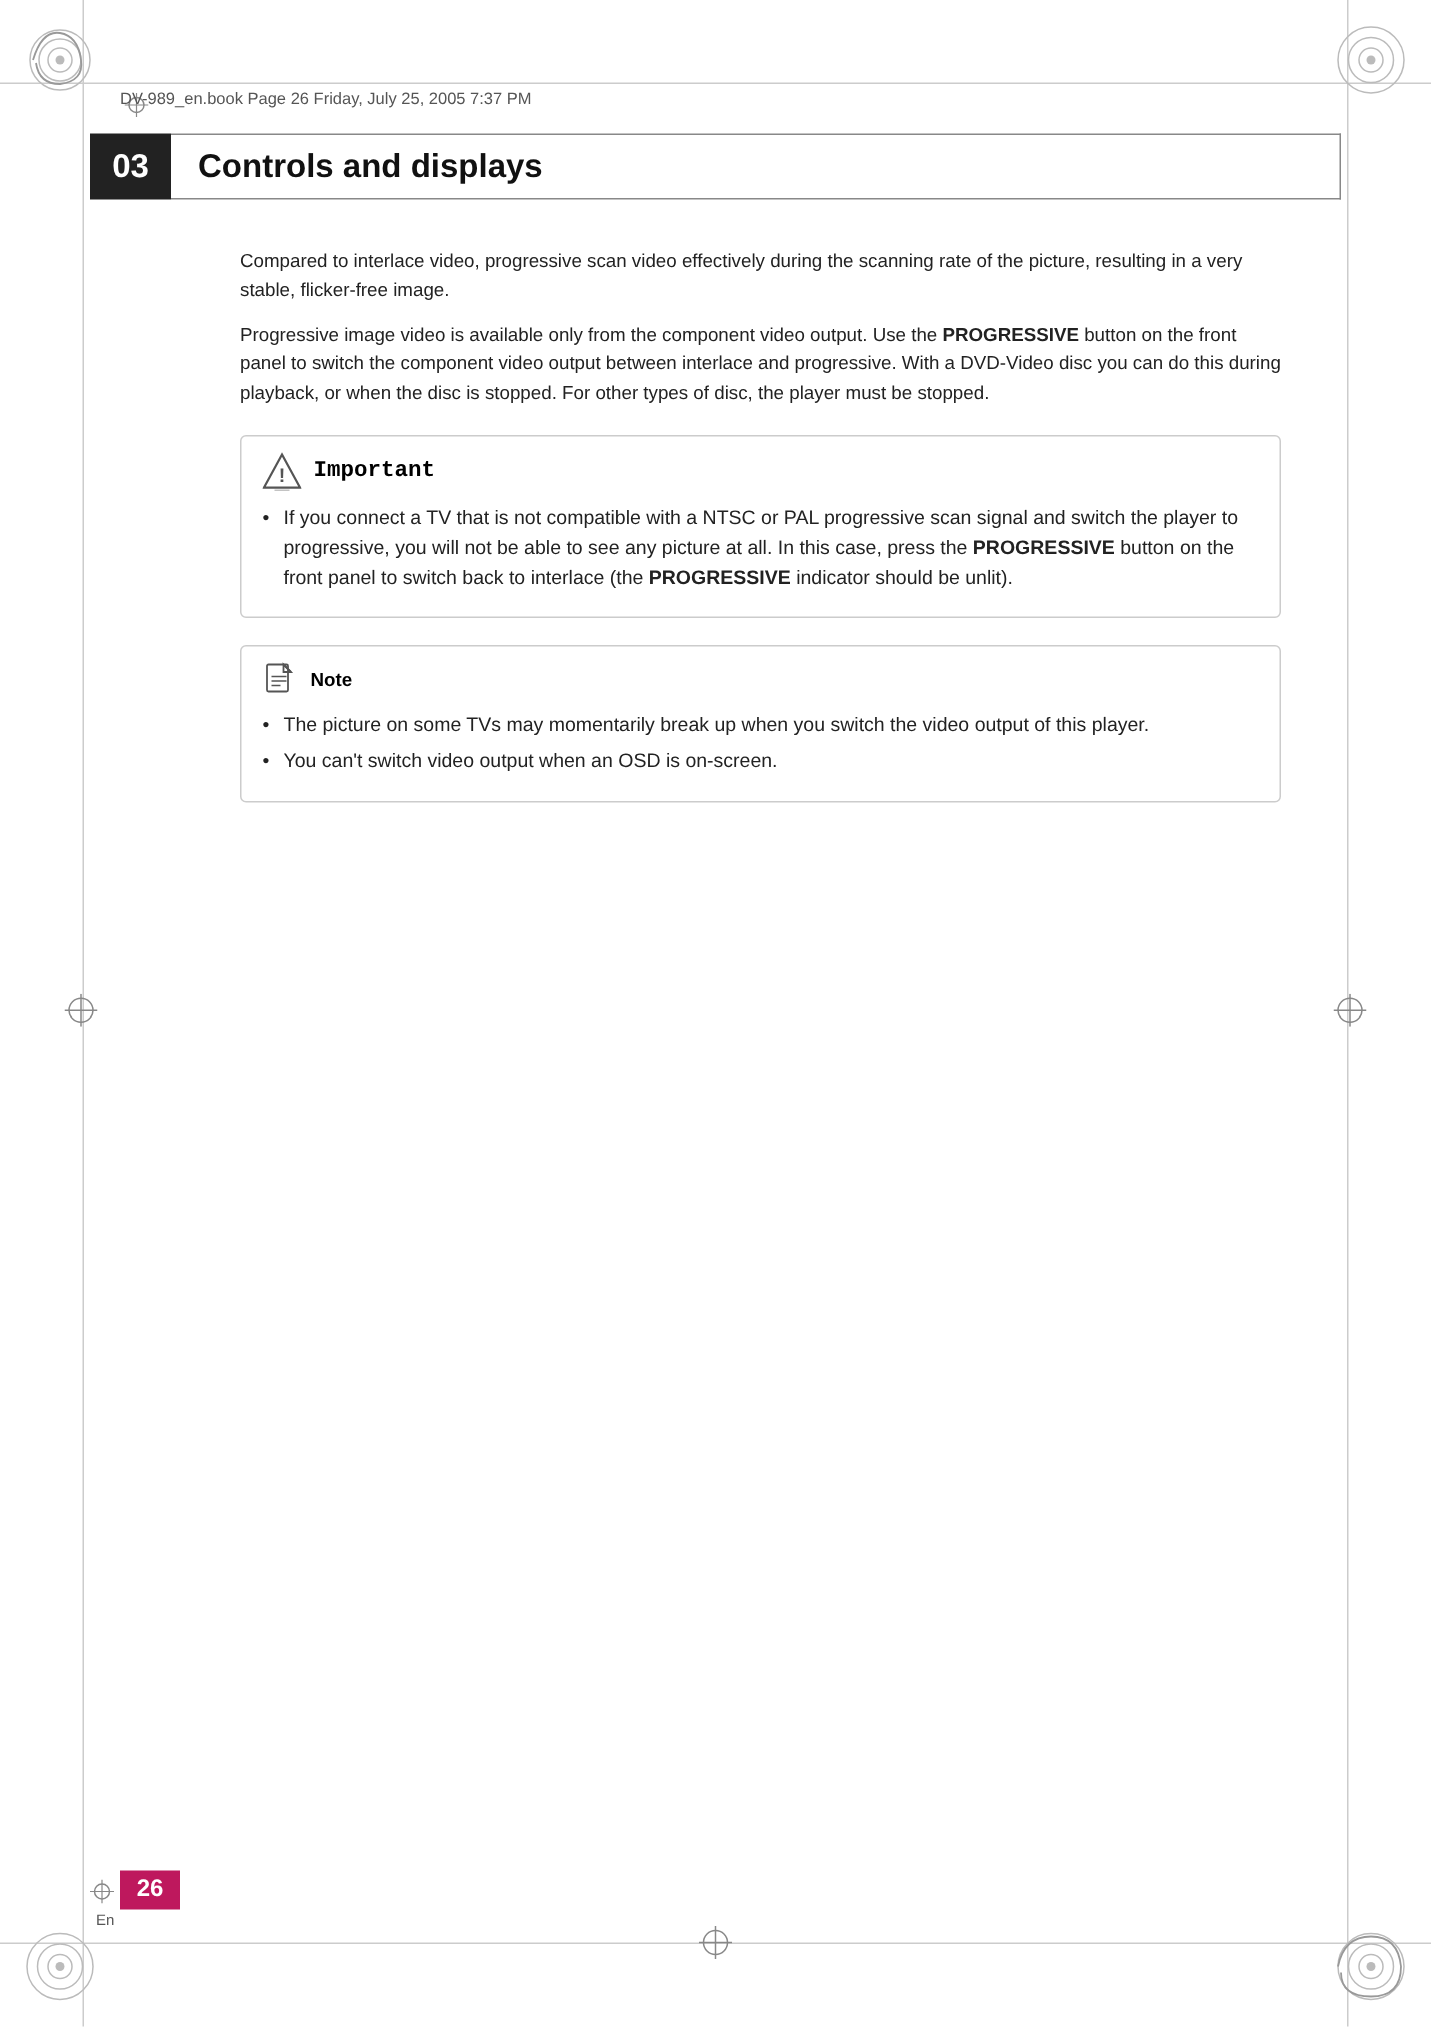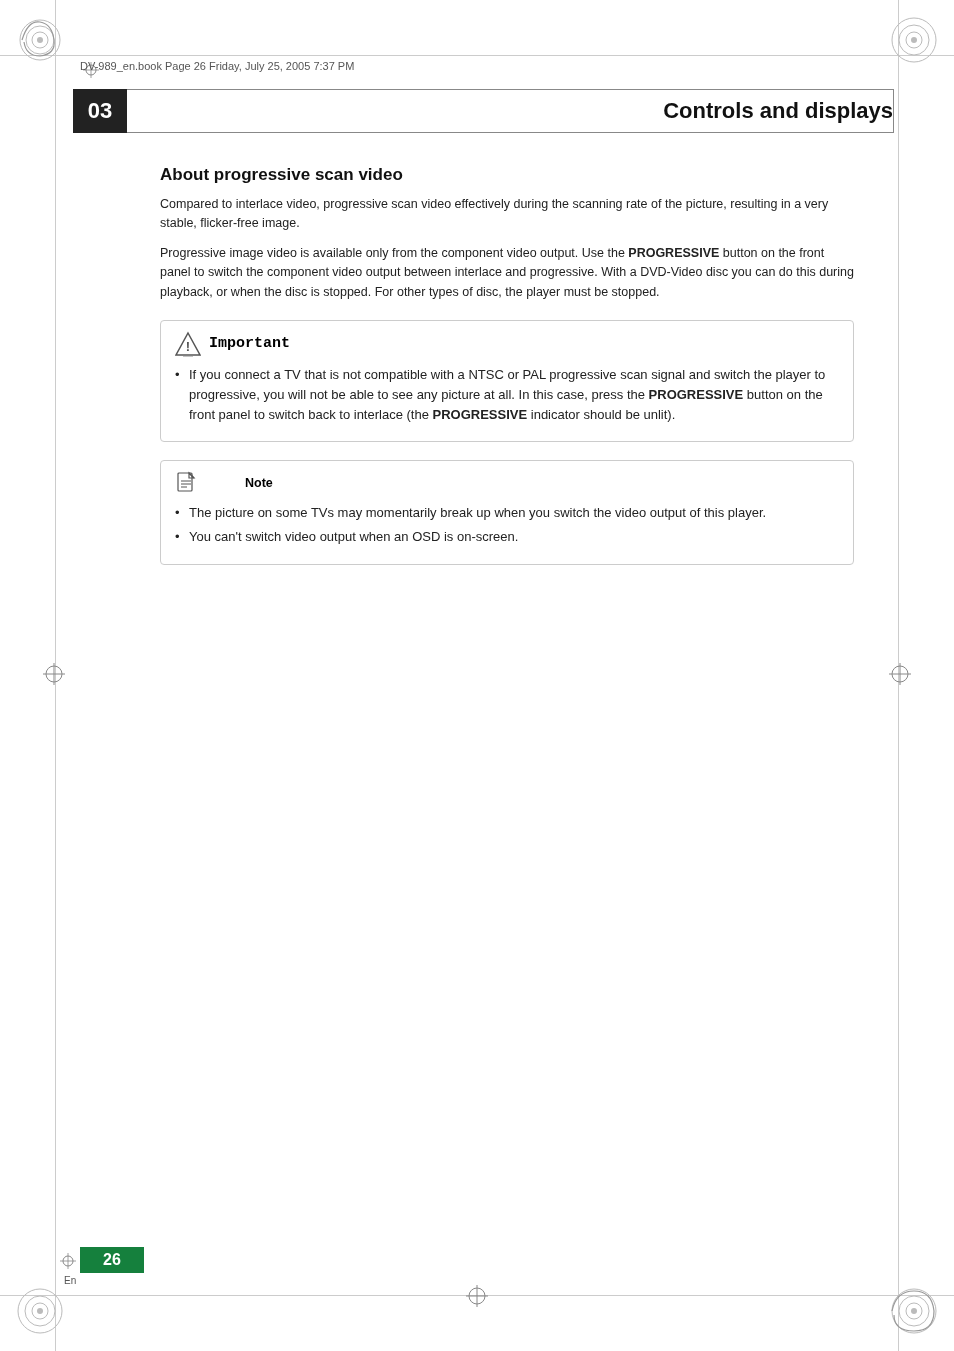--- a/index.html
+++ b/index.html
@@ -84,21 +84,21 @@
       left: 80px;
       font-size: 11px;
       color: #555;
       font-family: Arial, Helvetica, sans-serif;
     }
 
     
     .chapter-header {
       position: absolute;
       top: 90px;
-      left: 73px;
+      left: 60px;
       right: 60px;
       display: flex;
       align-items: center;
       height: 41px;
     }
 
     .chapter-number-box {
       background: #222;
       color: #fff;
       font-size: 22px;
@@ -113,21 +113,20 @@
     }
 
     .chapter-title-box {
       border: 1.5px solid #888;
       border-left: none;
       flex: 1;
       height: 44px;
       display: flex;
       align-items: center;
       padding-left: 18px;
-      justify-content: flex-end;
     }
 
     .chapter-title {
       font-size: 22px;
       font-weight: bold;
       color: #111;
       font-family: Arial, Helvetica, sans-serif;
     }
 
     
@@ -215,21 +214,20 @@
       border-radius: 4px;
       padding: 10px 14px 12px 14px;
       margin: 0 0 18px 0;
       background: #fff;
     }
 
     .note-header {
       display: flex;
       align-items: center;
       margin-bottom: 8px;
-      gap: 38px;
     }
 
     .note-icon {
       width: 24px;
       height: 24px;
       margin-right: 8px;
       flex-shrink: 0;
     }
 
     .note-label {
@@ -242,25 +240,25 @@
     .page-number-area {
       position: absolute;
       bottom: 65px;
       left: 60px;
       display: flex;
       flex-direction: column;
       align-items: flex-start;
     }
 
     .page-number-badge {
-      background: #15803d;
+      background: #be185d;
       color: #fff;
       font-size: 16px;
       font-weight: bold;
-      width: 64px;
+      width: 40px;
       height: 26px;
       display: flex;
       align-items: center;
       justify-content: center;
       font-family: Arial, Helvetica, sans-serif;
       margin-bottom: 2px;
     }
 
     .page-lang {
       font-size: 10px;
@@ -380,21 +378,20 @@
 
   <div class="chapter-header">
     <div class="chapter-number-box">03</div>
     <div class="chapter-title-box">
       <span class="chapter-title">Controls and displays</span>
     </div>
   </div>
 
   <div class="content">
 
-    <h2 class="section-title">About progressive scan video</h2>
 
     <p class="body-text">Compared to interlace video, progressive scan video effectively during the scanning rate of the picture, resulting in a very stable, flicker-free image.</p>
 
     <p class="body-text">
       <span>Progressive image video is available only from the component video output. Use the </span><strong>PROGRESSIVE</strong><span> button on the front panel to switch the component video output between interlace and progressive. With a DVD-Video disc you can do this during playback, or when the disc is stopped. For other types of disc, the player must be stopped.</span>
     </p>
 
     <div class="important-box">
       <div class="important-header">
 

